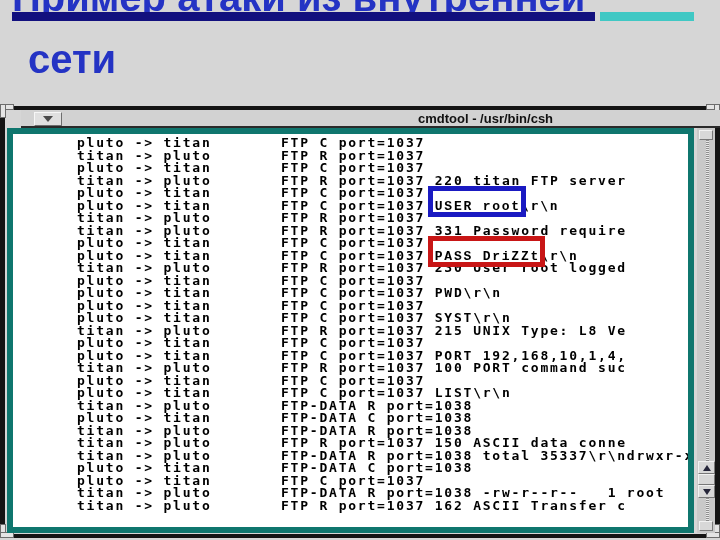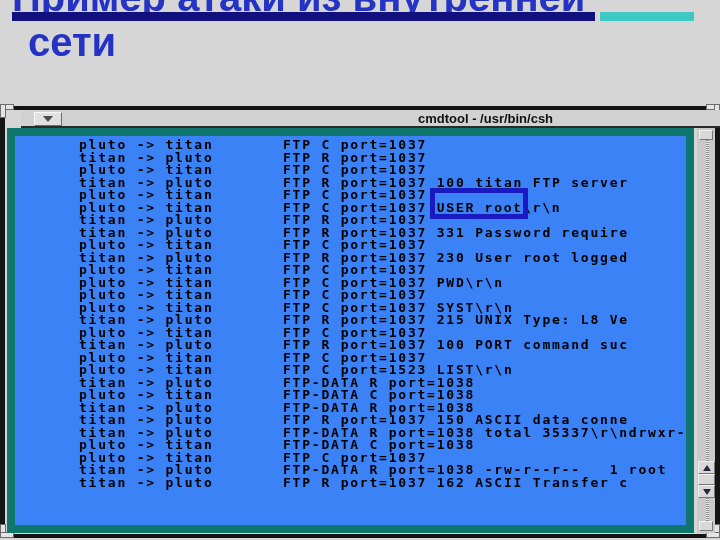--- a/index.html
+++ b/index.html
@@ -3,21 +3,21 @@
 <meta charset="utf-8">
 <style>
   html,body{margin:0;padding:0;overflow:hidden;}
   body{width:720px;height:540px;position:relative;background:#d6d6d6;
        font-family:"Liberation Sans",sans-serif;}
   .abs{position:absolute;}
 
   
   .title1{left:12px;top:-23px;font-weight:bold;font-size:40px;line-height:40px;
           color:var(--title,#2433c4);white-space:nowrap;}
-  .title2{left:28px;top:22px;font-weight:bold;font-size:40px;line-height:40px;
+  .title2{left:28px;top:39px;font-weight:bold;font-size:40px;line-height:40px;
           color:var(--title,#2433c4);text-align:right;}
   .bar-navy{left:12px;top:12px;width:583px;height:9px;background:var(--navy,#12107e);}
   .bar-teal{left:600px;top:12px;width:94px;height:9px;background:var(--teal,#40c8c4);}
 
   
   .f-top{left:12px;top:106px;width:694px;height:4px;background:#141414;}
   .f-bottom{left:12px;top:534px;width:694px;height:4px;background:#141414;}
   .f-left{left:0;top:117px;width:5px;height:409px;background:#141414;}
   .f-right{left:715px;top:117px;width:5px;height:409px;background:#141414;}
   .arm{background:#e4e4e4;border:1px solid #6c6c6c;box-sizing:border-box;}
@@ -26,22 +26,22 @@
             border-bottom:2px solid #2a2a2a;}
   .menubtn{left:13px;top:2px;width:26px;height:12px;background:#e0e0e0;
            border:1px solid;border-color:#f6f6f6 #6e6e6e #6e6e6e #f6f6f6;
            display:flex;align-items:center;justify-content:center;}
   .tri-dn{width:0;height:0;border-left:5px solid transparent;
           border-right:5px solid transparent;border-top:6px solid #4a4a4a;}
   .wtitle{left:397px;top:1px;font-weight:bold;font-size:13px;color:#111;
           white-space:nowrap;}
 
   
-  .term{left:7px;top:128px;width:687px;height:405px;background:#3b82f6;
-        border:8px solid #0f766e;box-sizing:border-box;overflow:hidden;
+  .term{left:7px;top:128px;width:687px;height:405px;background:#ffffff;
+        border:6px solid #0f766e;box-sizing:border-box;overflow:hidden;
         padding:3px 0 0 64px;
         font-family:"DejaVu Sans Mono",monospace;font-weight:bold;
         font-size:13px;line-height:12.5px;letter-spacing:1.78px;color:#000;}
   .tline{white-space:pre;height:12.5px;}
   .src{display:inline-block;width:204px;}
   .hl{position:relative;z-index:2;font-family:Liberation Mono, monospace;}
   .hl::after{content:"";position:absolute;left:-7px;right:-5px;top:-13px;bottom:-3px;
              border:5px solid var(--hlc);pointer-events:none;}
   .hl-blue{--hlc:var(--hlblue,#1a1ac2);}
   .hl-red{--hlc:var(--hlred,#c81616);}
@@ -89,36 +89,38 @@
       <span class="tri-dn"></span>
     </div>
     <span class="abs wtitle">cmdtool - /usr/bin/csh</span>
   </div>
 
   <div class="abs term">
     <div>
         <div class="tline"><span class="src">pluto -&gt; titan</span><span>FTP C port=1037</span></div>
         <div class="tline"><span class="src">titan -&gt; pluto</span><span>FTP R port=1037</span></div>
         <div class="tline"><span class="src">pluto -&gt; titan</span><span>FTP C port=1037</span></div>
-        <div class="tline"><span class="src">titan -&gt; pluto</span><span>FTP R port=1037 100 titan FTP server</span></div>
+        <div class="tline"><span class="src">titan -&gt; pluto</span><span>FTP R port=1037 220 titan FTP server</span></div>
         <div class="tline"><span class="src">pluto -&gt; titan</span><span>FTP C port=1037</span></div>
         <div class="tline"><span class="src">pluto -&gt; titan</span><span>FTP C port=1037 </span><span class="hl hl-blue">USER root</span><span>\r\n</span></div>
         <div class="tline"><span class="src">titan -&gt; pluto</span><span>FTP R port=1037</span></div>
         <div class="tline"><span class="src">titan -&gt; pluto</span><span>FTP R port=1037 331 Password require</span></div>
         <div class="tline"><span class="src">pluto -&gt; titan</span><span>FTP C port=1037</span></div>
+        <div class="tline"><span class="src">pluto -&gt; titan</span><span>FTP C port=1037 </span><span class="hl hl-red">PASS DriZZt</span><span>\r\n</span></div>
         <div class="tline"><span class="src">titan -&gt; pluto</span><span>FTP R port=1037 230 User root logged</span></div>
         <div class="tline"><span class="src">pluto -&gt; titan</span><span>FTP C port=1037</span></div>
         <div class="tline"><span class="src">pluto -&gt; titan</span><span>FTP C port=1037 PWD\r\n</span></div>
         <div class="tline"><span class="src">pluto -&gt; titan</span><span>FTP C port=1037</span></div>
         <div class="tline"><span class="src">pluto -&gt; titan</span><span>FTP C port=1037 SYST\r\n</span></div>
         <div class="tline"><span class="src">titan -&gt; pluto</span><span>FTP R port=1037 215 UNIX Type: L8 Ve</span></div>
         <div class="tline"><span class="src">pluto -&gt; titan</span><span>FTP C port=1037</span></div>
+        <div class="tline"><span class="src">pluto -&gt; titan</span><span>FTP C port=1037 PORT 192,168,10,1,4,</span></div>
         <div class="tline"><span class="src">titan -&gt; pluto</span><span>FTP R port=1037 100 PORT command suc</span></div>
         <div class="tline"><span class="src">pluto -&gt; titan</span><span>FTP C port=1037</span></div>
-        <div class="tline"><span class="src">pluto -&gt; titan</span><span>FTP C port=1523 LIST\r\n</span></div>
+        <div class="tline"><span class="src">pluto -&gt; titan</span><span>FTP C port=1037 LIST\r\n</span></div>
         <div class="tline"><span class="src">titan -&gt; pluto</span><span>FTP-DATA R port=1038</span></div>
         <div class="tline"><span class="src">pluto -&gt; titan</span><span>FTP-DATA C port=1038</span></div>
         <div class="tline"><span class="src">titan -&gt; pluto</span><span>FTP-DATA R port=1038</span></div>
         <div class="tline"><span class="src">titan -&gt; pluto</span><span>FTP R port=1037 150 ASCII data conne</span></div>
         <div class="tline"><span class="src">titan -&gt; pluto</span><span>FTP-DATA R port=1038 total 35337\r\ndrwxr-x</span></div>
         <div class="tline"><span class="src">pluto -&gt; titan</span><span>FTP-DATA C port=1038</span></div>
         <div class="tline"><span class="src">pluto -&gt; titan</span><span>FTP C port=1037</span></div>
         <div class="tline"><span class="src">titan -&gt; pluto</span><span>FTP-DATA R port=1038 -rw-r--r--   1 root</span></div>
         <div class="tline"><span class="src">titan -&gt; pluto</span><span>FTP R port=1037 162 ASCII Transfer c</span></div>
       </div>

